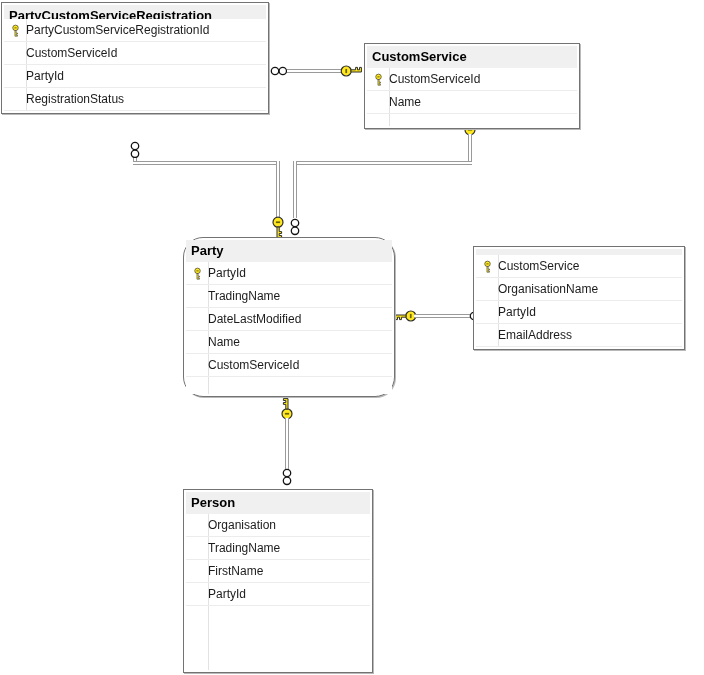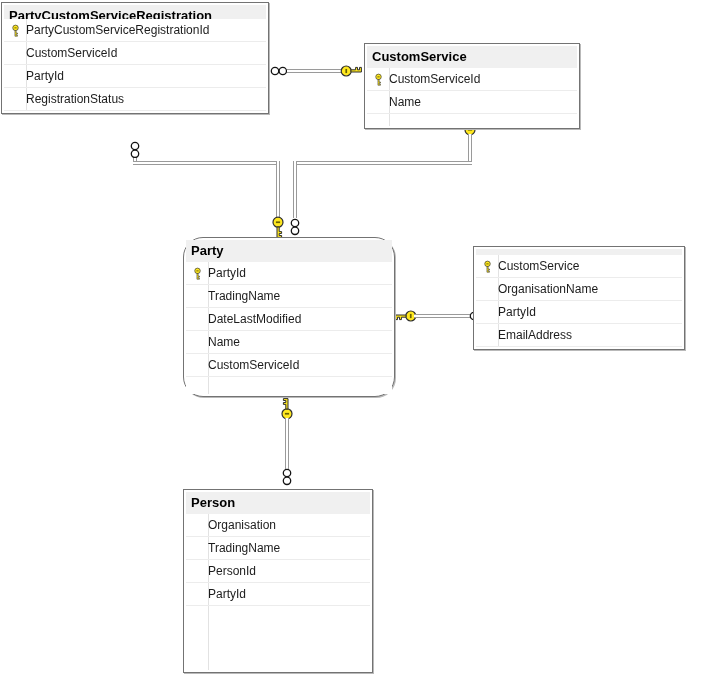--- a/index.html
+++ b/index.html
@@ -249,21 +249,21 @@
         <div class="row">
           <div class="icon-cell"></div>
           <div class="cell">Organisation</div>
         </div>
         <div class="row">
           <div class="icon-cell"></div>
           <div class="cell">TradingName</div>
         </div>
         <div class="row">
           <div class="icon-cell"></div>
-          <div class="cell">PersonId</div>
+          <div class="cell">FirstName</div>
         </div>
         <div class="row">
           <div class="icon-cell"></div>
           <div class="cell">PartyId</div>
         </div>
       </div>
   </div>
 
 </div>
 

